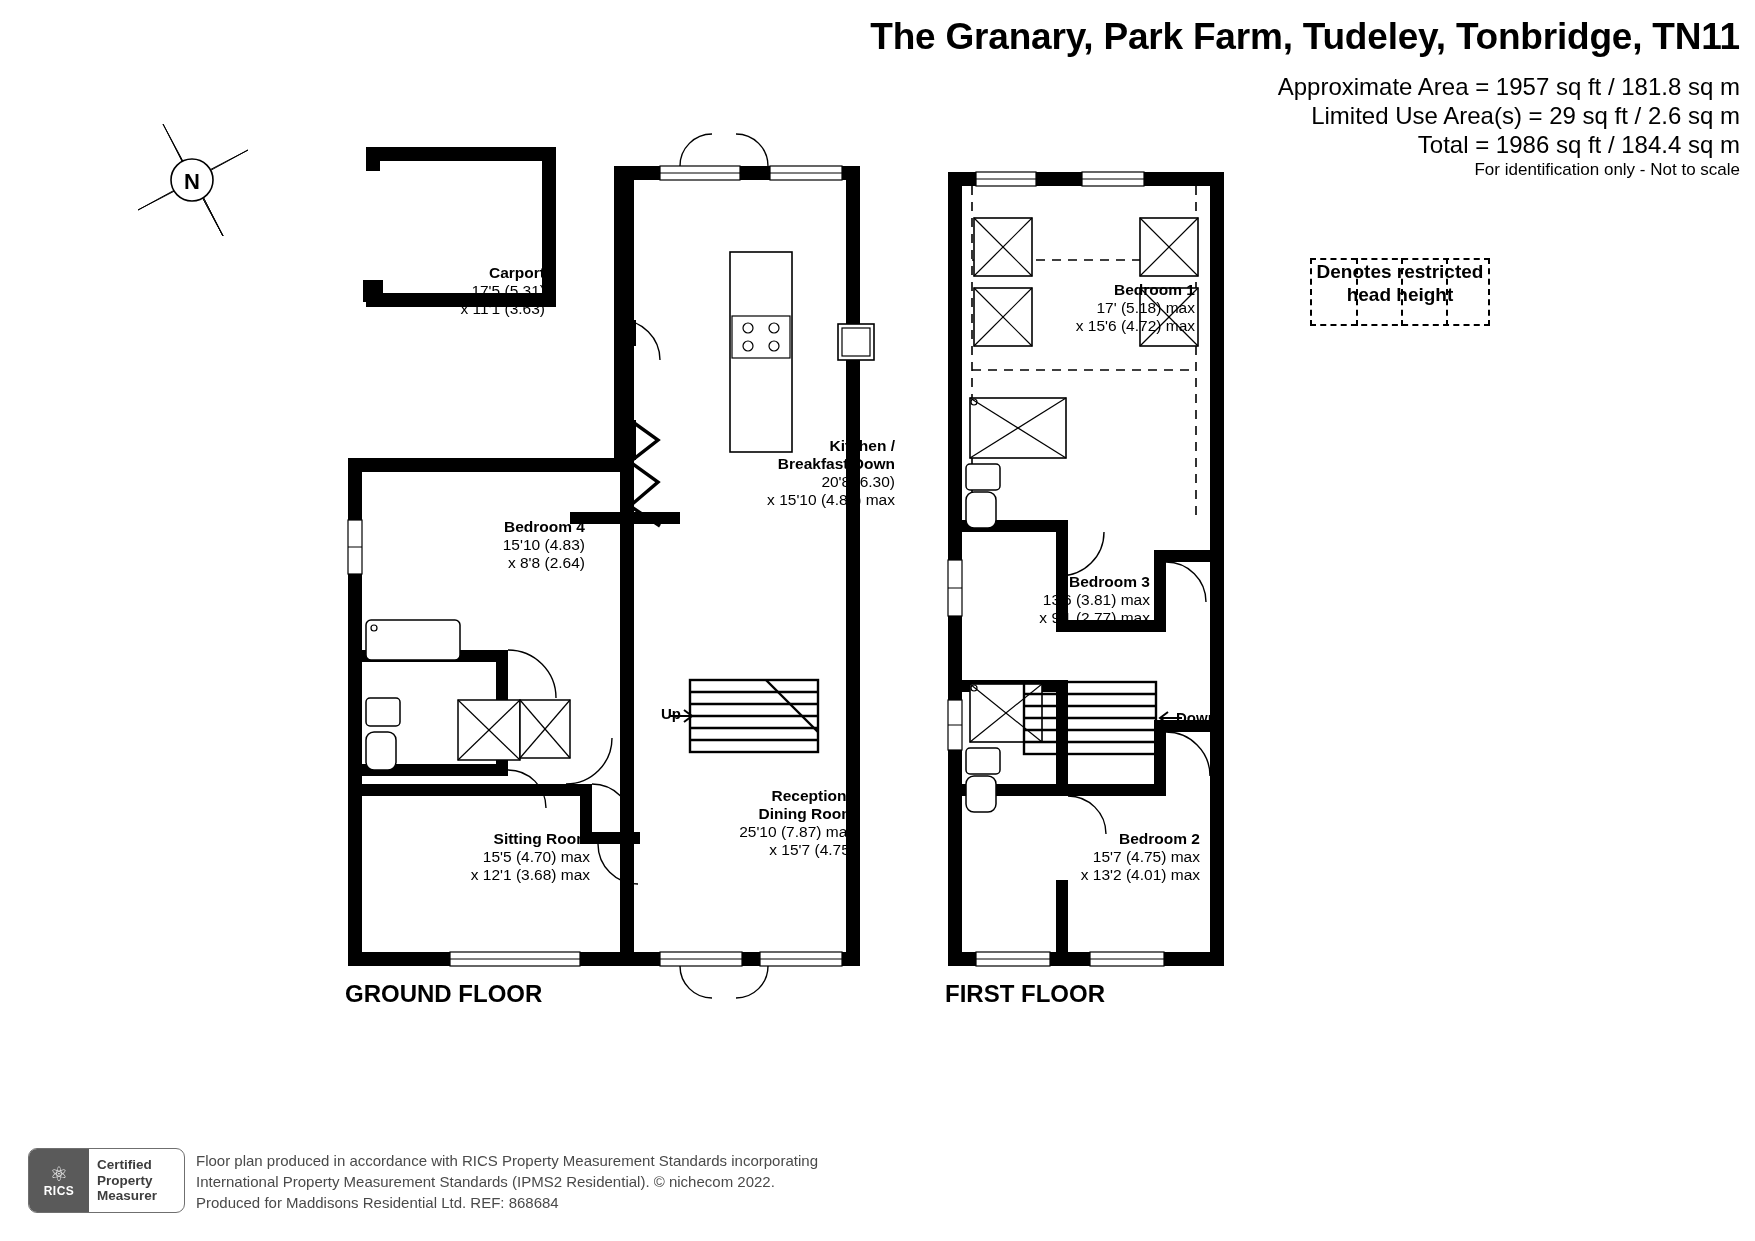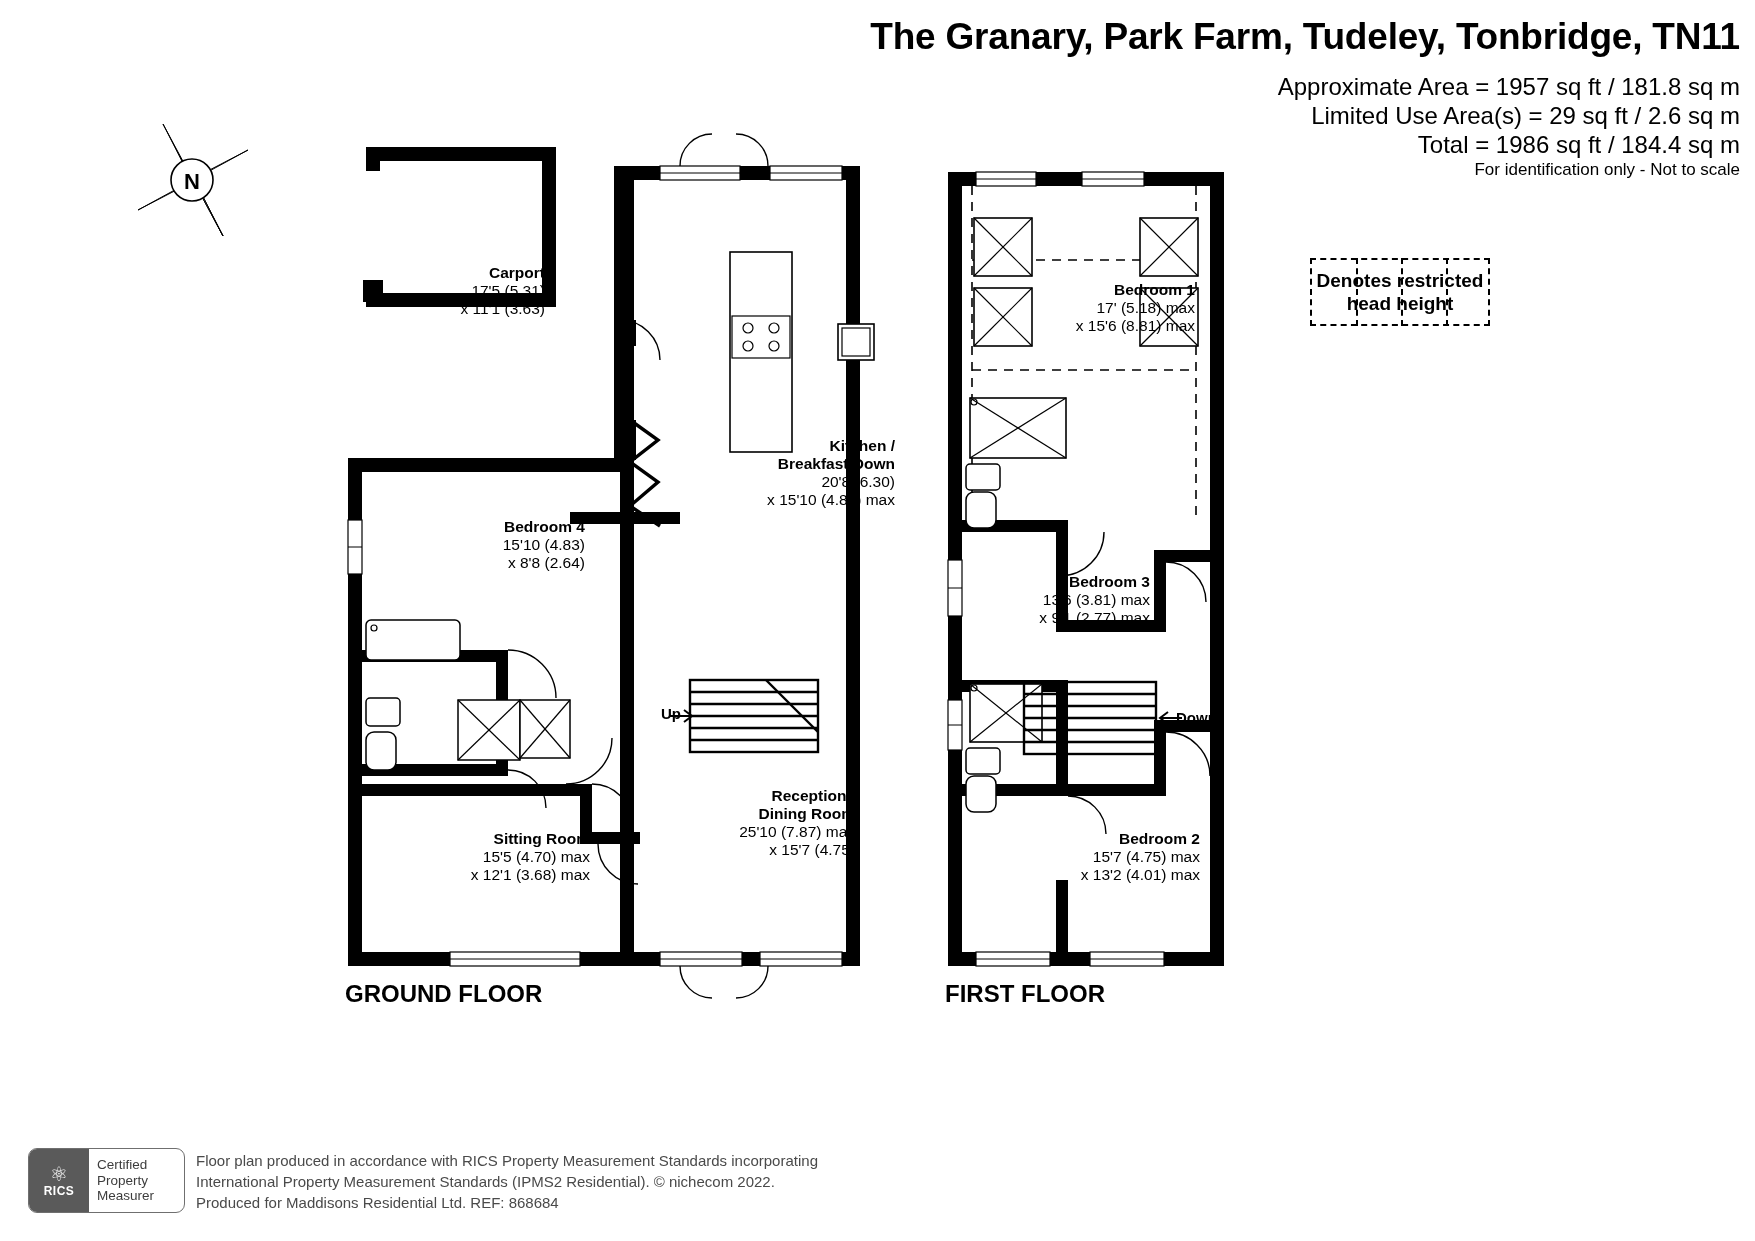--- a/index.html
+++ b/index.html
@@ -9,41 +9,41 @@
   
   #title{position:absolute;left:0;top:16px;width:1740px;text-align:right;
          font-size:37px;font-weight:bold;letter-spacing:-0.2px;}
   #areas{position:absolute;left:0;top:72px;width:1740px;text-align:right;
          font-size:24px;line-height:29px;}
   #ident{position:absolute;left:0;top:160px;width:1740px;text-align:right;
          font-size:17px;}
   
   #legend{position:absolute;left:1310px;top:258px;width:180px;height:68px;
           border:2px dashed #000;box-sizing:border-box;
-          display:flex;align-items:center;justify-content:center;
+          display:flex;align-items:flex-start;justify-content:center;
           font-size:19px;font-weight:bold;line-height:23px;text-align:center;}
   #legend .gridline{position:absolute;top:-2px;bottom:-2px;
           border-left:2px dashed #000;}
   
   .floorcap{position:absolute;font-size:24px;font-weight:bold;}
   
   .room{position:absolute;text-align:right;line-height:18px;
         font-size:15.5px;white-space:nowrap;}
   .room .nm{font-weight:bold;font-size:15.5px;display:block;}
   .room .dim{display:block;}
   .stairlbl{position:absolute;font-size:15px;font-weight:bold;}
   #rics{position:absolute;left:28px;top:1148px;width:155px;height:63px;
         border:1px solid #6f6f6f;border-radius:9px;overflow:hidden;
         background:#fff;display:flex;}
   #rics .blk{width:60px;background:#5a5a5a;color:#fff;
         display:flex;flex-direction:column;align-items:center;justify-content:center;}
   #rics .blk .mark{font-size:20px;line-height:20px;}
   #rics .blk .rl{font-size:12px;font-weight:bold;letter-spacing:.5px;}
   #rics .txt{flex:1;display:flex;flex-direction:column;justify-content:center;
-        padding-left:8px;font-size:13.5px;font-weight:normal;line-height:15.5px;color:#3d3d3d;}
+        padding-left:8px;font-size:13.5px;font-weight:bold;line-height:15.5px;color:#3d3d3d;}
   #fineprint{position:absolute;left:196px;top:1150px;font-size:15px;
         line-height:21px;color:#4a4a4a;}
   
   #compass{position:absolute;left:128px;top:118px;width:130px;height:130px;}
   svg{display:block;}
 </style>
 </head>
 <body>
 
 <div id="title">The Granary, Park Farm, Tudeley, Tonbridge, TN11</div>
@@ -323,21 +323,21 @@
 <div class="room" style="left:665px;top:787px;width:190px">
   <span class="nm">Reception /</span>
   <span class="nm">Dining Room</span>
   <span class="dim">25'10 (7.87) max</span>
   <span class="dim">x 15'7 (4.75)</span>
 </div>
 
 <div class="room" style="left:1005px;top:281px;width:190px">
   <span class="nm">Bedroom 1</span>
   <span class="dim">17' (5.18) max</span>
-  <span class="dim">x 15'6 (8.81) max</span>
+  <span class="dim">x 15'6 (4.72) max</span>
 </div>
 
 <div class="room" style="left:960px;top:573px;width:190px">
   <span class="nm">Bedroom 3</span>
   <span class="dim">13'6 (3.81) max</span>
   <span class="dim">x 9'1 (2.77) max</span>
 </div>
 
 <div class="room" style="left:1010px;top:830px;width:190px">
   <span class="nm">Bedroom 2</span>

